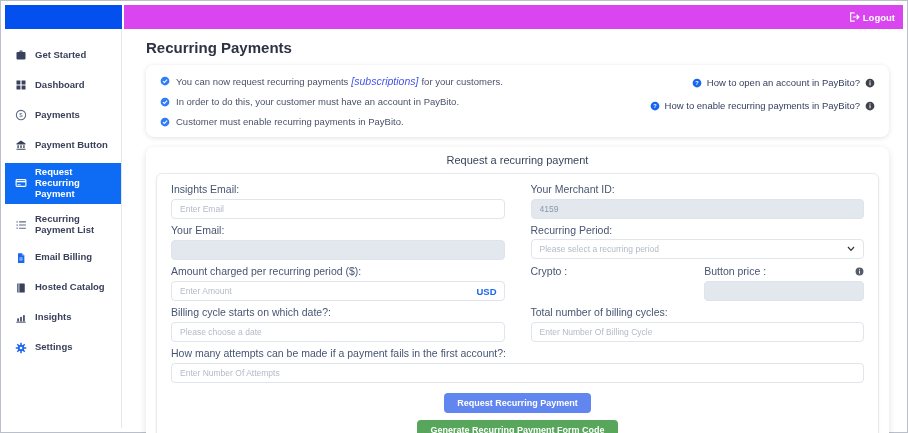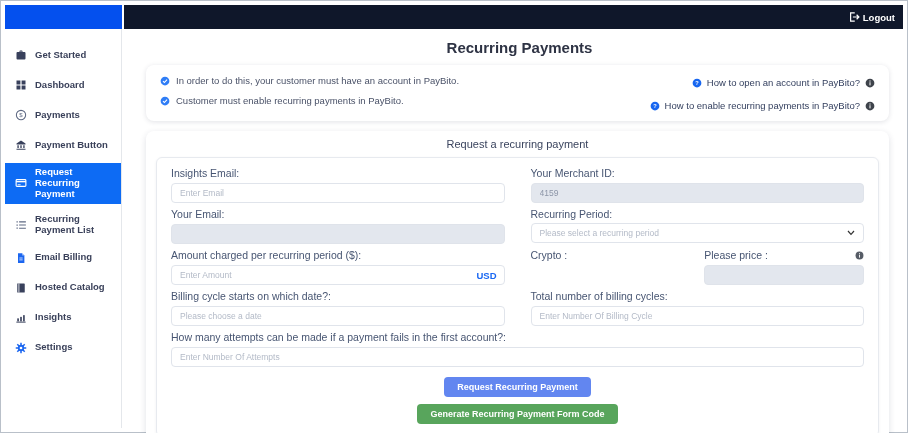--- a/index.html
+++ b/index.html
@@ -6,41 +6,41 @@
   html,body { background:#fff; }
   body { font-family: "Liberation Sans", sans-serif; }
 
   .frame { width: 908px; height: 433px; border: 1px solid #b9c0c9; background: #fff; padding: 4px; }
   .app { width: 100%; height: 100%; display: flex; flex-direction: column; }
 
   
   .topbar { display: flex; height: 24px; flex: 0 0 24px; }
   .topbar-left { width: 117px; background: #0450ee; }
   .topbar-gap { width: 2px; background: #fff; }
-  .topbar-main { flex: 1; background: #0f172a; display: flex; justify-content: flex-end; align-items: center; padding-right: 8px; }
+  .topbar-main { flex: 1; background: #d946ef; display: flex; justify-content: flex-end; align-items: center; padding-right: 8px; }
   .logout-btn { display: flex; align-items: center; gap: 3px; color: #fff; font-size: 9.5px; font-weight: bold; cursor: pointer; }
 
   
   .body-row { flex: 1; display: flex; min-height: 0; }
 
   .sidebar { width: 117px; flex: 0 0 117px; border-right: 1px solid #e4e7eb; padding-top: 14px; }
   .side-item { display: flex; align-items: center; gap: 8px; padding: 4px 10px; min-height: 24px; margin-bottom: 6px; cursor: pointer; }
   .side-item .lbl { font-size: 9.5px; font-weight: bold; color: #3a415a; line-height: 1.15; }
   .side-item .ic { flex: 0 0 12px; width: 12px; height: 12px; display: flex; align-items: center; }
   .ic svg { width: 12px; height: 12px; display: block; }
   .side-item.active { background: #0d6bf4; }
   .side-item.active .lbl { color: #fff; }
   .ic-dark { color: #39415c; }
   .ic-blue { color: #1b66f0; }
   .ic-gray { color: #5d6882; }
   .ic-white { color: #fff; }
 
   .main { flex: 1; padding: 10px 10px 0 24px; min-width: 0; }
 
-  .page-title { font-size: 15px; font-weight: bold; color: #2e3344; margin-bottom: 9px; text-align: center; }
+  .page-title { font-size: 15px; font-weight: bold; color: #2e3344; margin-bottom: 9px; }
 
   
   .info-card { background: #fff; border-radius: 8px; box-shadow: 0 1px 5px rgba(40,50,80,.14); padding: 10px 14px; display: flex; justify-content: space-between; margin-right: 4px; }
   .bullets { display: flex; flex-direction: column; gap: 9px; }
   .bullet { display: flex; align-items: center; gap: 6px; font-size: 9.5px; color: #4a5268; }
   .bullet svg { width: 10px; height: 10px; flex: 0 0 10px; }
   .hl-sub { color: #4353f0; font-style: italic; font-size: 10.5px; margin: 0 3px; }
   .help-links { display: flex; flex-direction: column; gap: 12px; align-items: flex-end; padding-top: 2px; }
   .help-link { display: flex; align-items: center; gap: 5px; font-size: 9.5px; color: #333f5e; cursor: pointer; }
   .help-link svg { width: 10px; height: 10px; }
@@ -197,20 +197,27 @@
       <div class="main">
         <div class="page-title">Recurring Payments</div>
 
         <div class="info-card">
           <div class="bullets">
             <div class="bullet">
               <svg viewBox="0 0 16 16">
                   <circle cx="8" cy="8" r="7" fill="#2f7df6"></circle>
                   <path d="M4.8 8.3l2.2 2.2 4.3-4.6" stroke="#fff" stroke-width="1.8" fill="none"></path>
                 </svg>
+              <span><span>You can now request recurring payments</span><span class="hl-sub">[subscriptions]</span><span>for your customers.</span></span>
+            </div>
+            <div class="bullet">
+              <svg viewBox="0 0 16 16">
+                  <circle cx="8" cy="8" r="7" fill="#2f7df6"></circle>
+                  <path d="M4.8 8.3l2.2 2.2 4.3-4.6" stroke="#fff" stroke-width="1.8" fill="none"></path>
+                </svg>
               <span>In order to do this, your customer must have an account in PayBito.</span>
             </div>
             <div class="bullet">
               <svg viewBox="0 0 16 16">
                   <circle cx="8" cy="8" r="7" fill="#2f7df6"></circle>
                   <path d="M4.8 8.3l2.2 2.2 4.3-4.6" stroke="#fff" stroke-width="1.8" fill="none"></path>
                 </svg>
               <span>Customer must enable recurring payments in PayBito.</span>
             </div>
           </div>
@@ -279,21 +286,21 @@
                   <span class="suffix">USD</span>
                 </div>
               </div>
 
               <div class="sub2">
                 <div class="field">
                   <label>Crypto :</label>
                 </div>
                 <div class="field">
                   <div class="label-row">
-                    <label>Please price :</label>
+                    <label>Button price :</label>
                     <svg viewBox="0 0 16 16">
                         <circle cx="8" cy="8" r="7" fill="#565c66"></circle>
                         <rect x="7.2" y="6.8" width="1.6" height="5" fill="#fff"></rect>
                         <rect x="7.2" y="3.9" width="1.6" height="1.8" fill="#fff"></rect>
                       </svg>
                   </div>
                   <input class="inp disabled" type="text" disabled="" value="" style="">
                 </div>
               </div>
 

